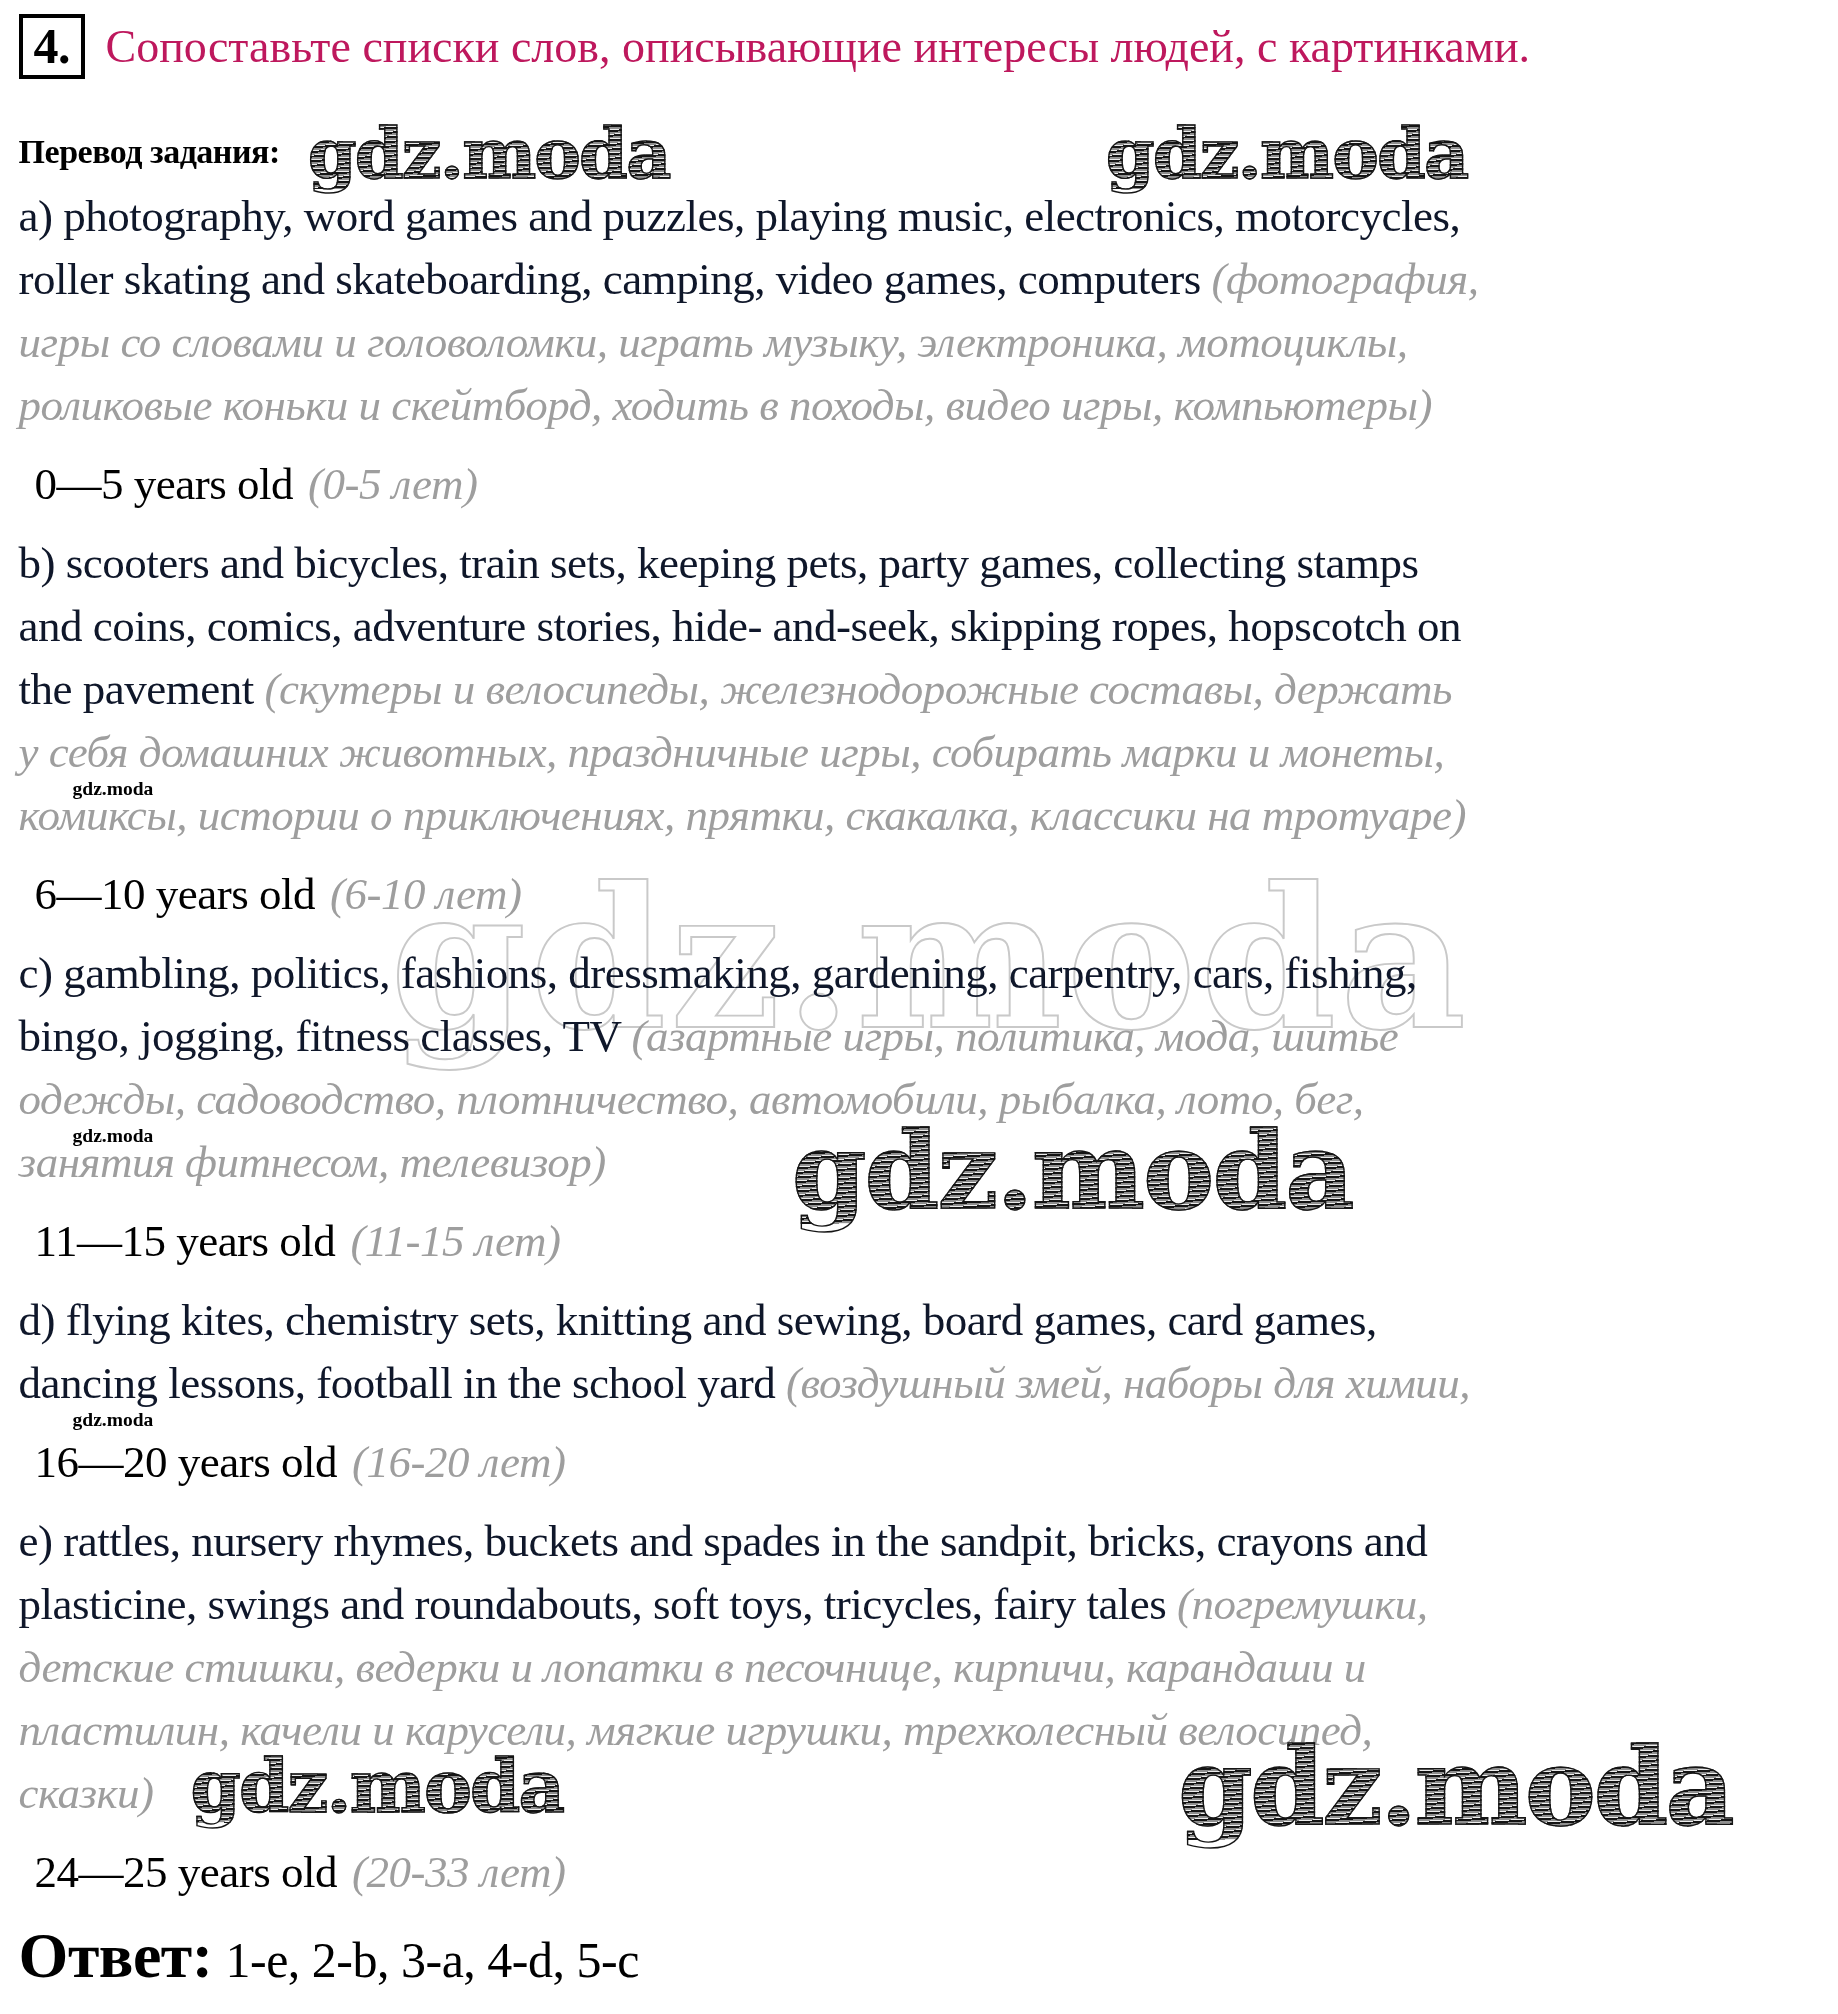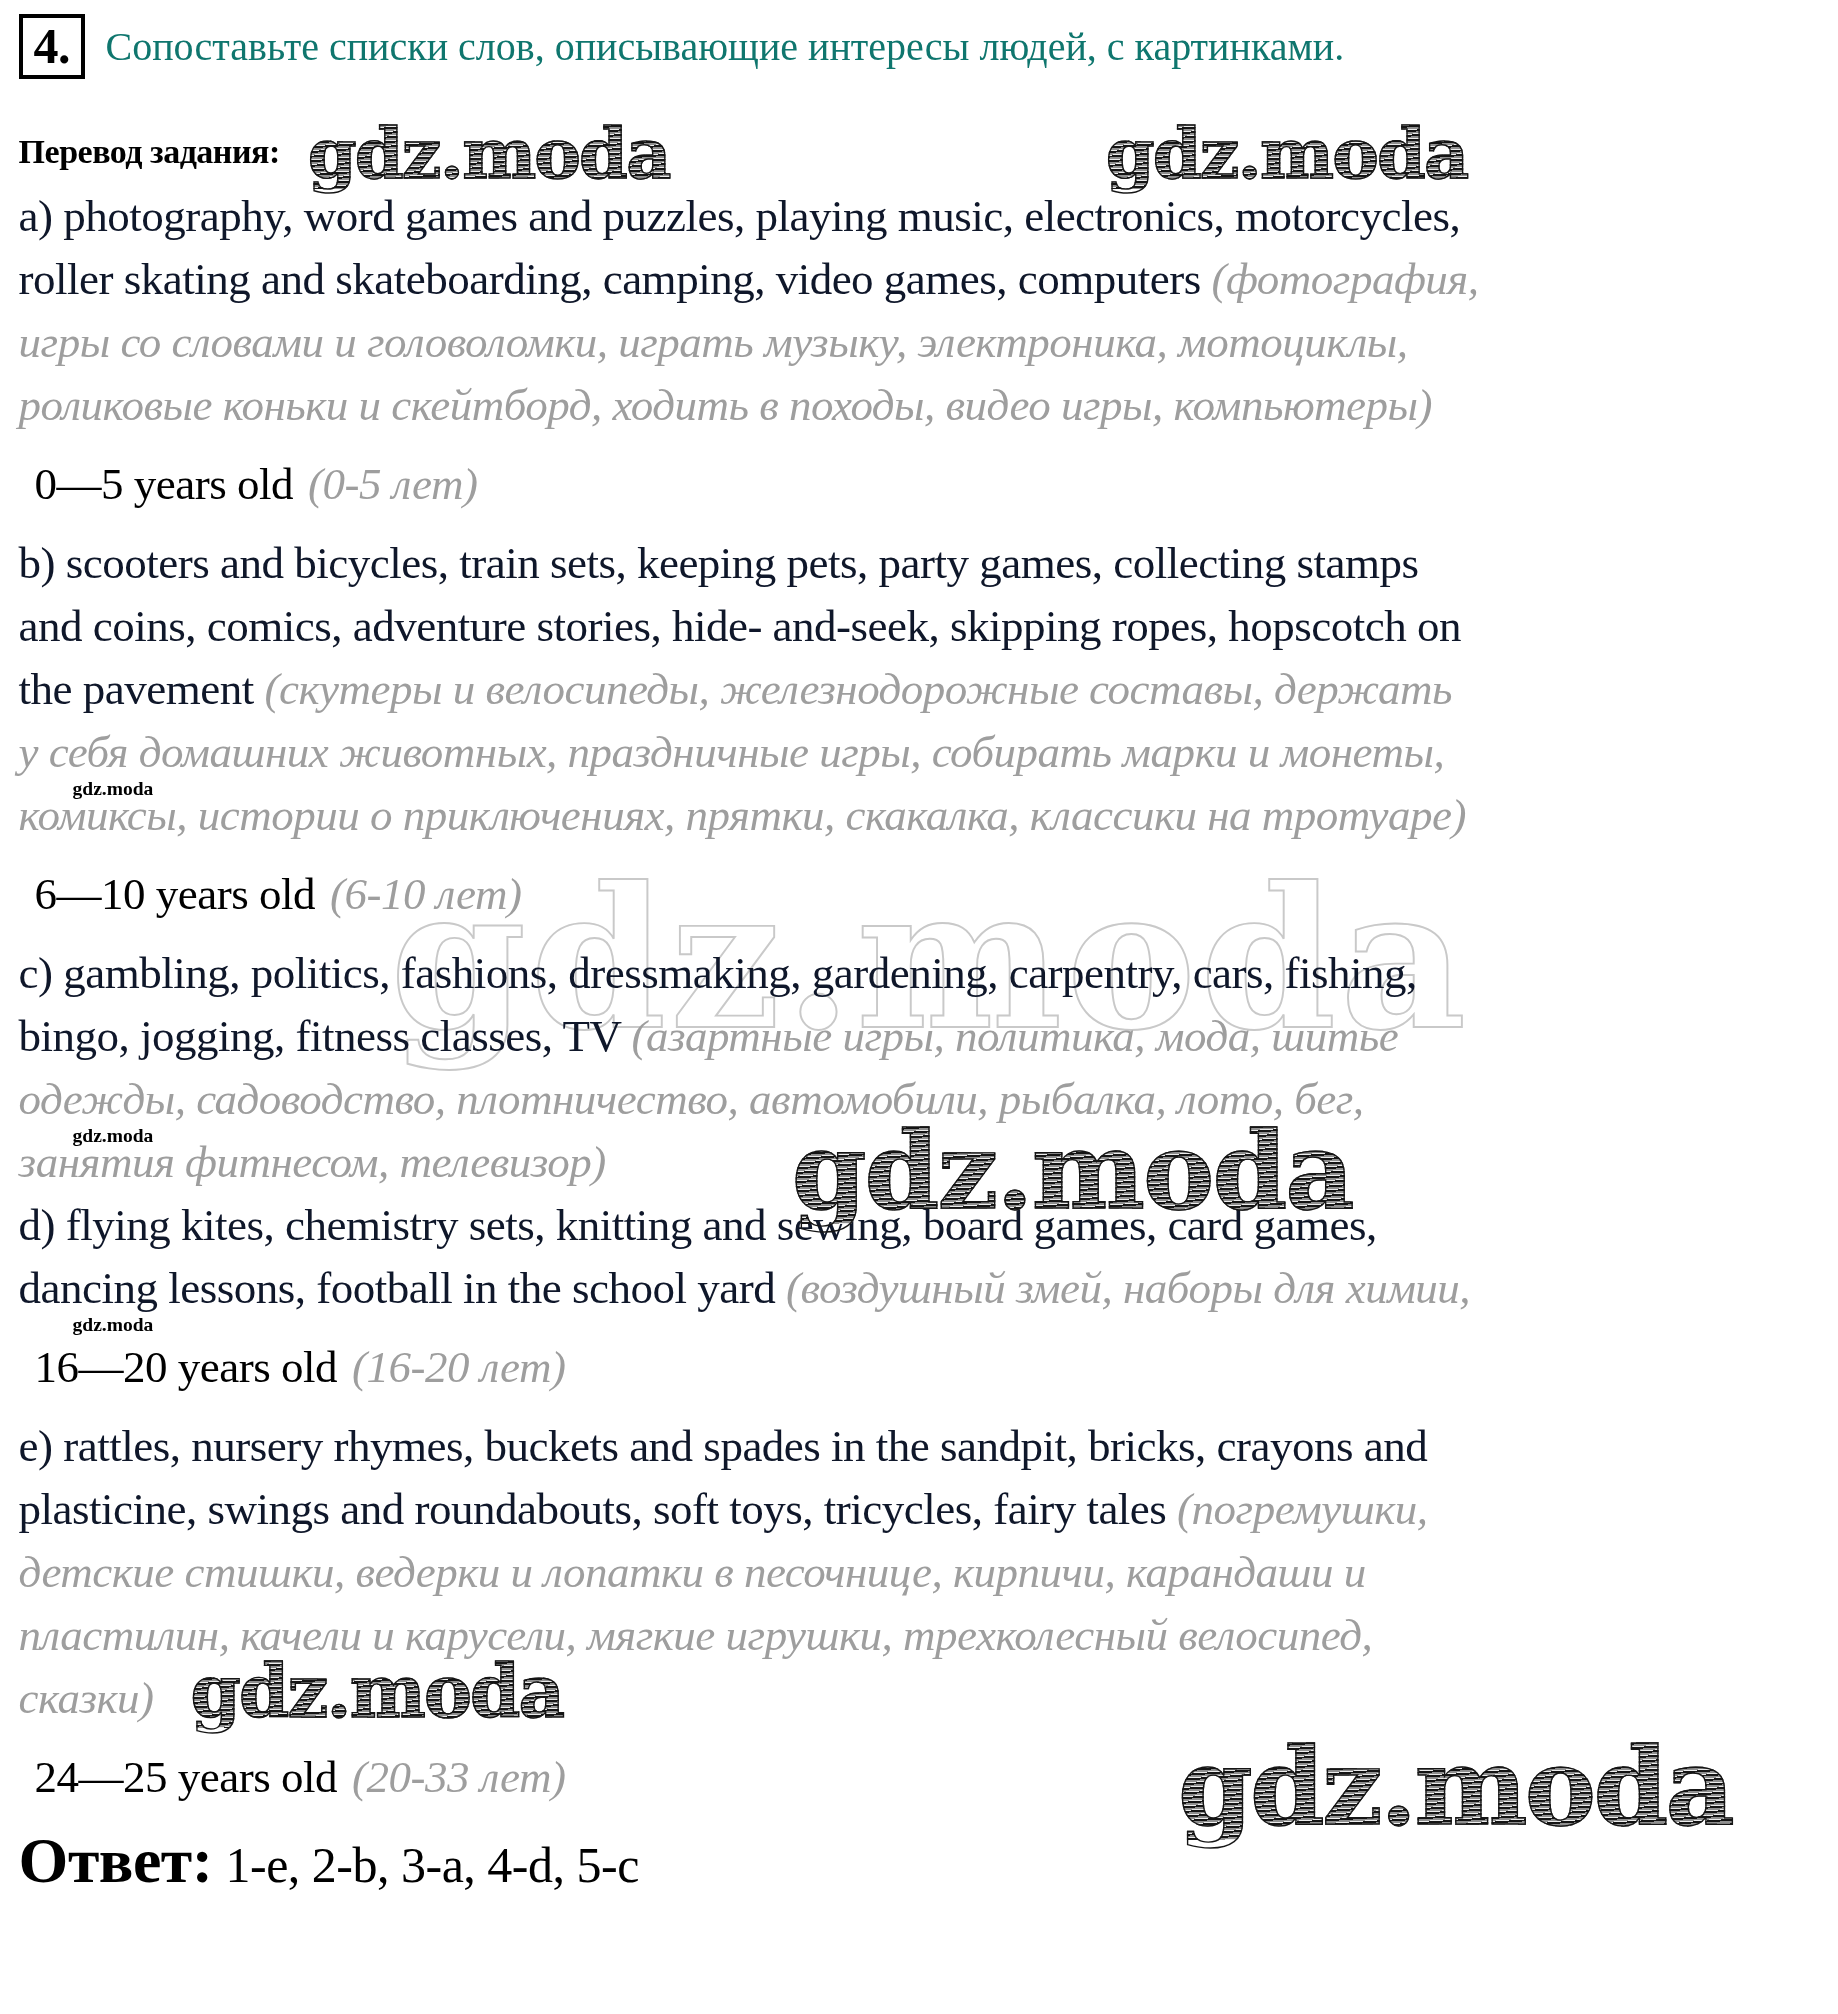--- a/index.html
+++ b/index.html
@@ -21,21 +21,21 @@
   
   .header-row { display: flex; align-items: center; gap: 20.4px; height: 67px; margin-bottom: 24px; }
   .task-box {
     border: 4.6px solid #000;
     padding: 0 11px 1.9px 11px;
     font-weight: bold;
     font-size: 50px;
     line-height: 56px;
     flex: 0 0 auto;
   }
-  .task-title { color: #0f766e; font-size: 40px; letter-spacing: 0; }
+  .task-title { color: #be185d; font-size: 46px; letter-spacing: 0; }
 
   
   .heading-row { display: flex; align-items: baseline; margin-bottom: 1.9px; position: relative; z-index: 2; }
   .heading { font-weight: bold; font-size: 34px; }
 
   
   .wm {
     font-family: "DejaVu Serif", serif;
     font-weight: bold;
     font-style: normal;
@@ -141,20 +141,21 @@
 у себя домашних животных, праздничные игры, собирать марки и монеты,
 </span><span class="tinywm">gdz.moda</span><span>комиксы, истории о приключениях, прятки, скакалка, классики на тротуаре)</span></span></p>
         <p class="age-row"><span class="age-en">6—10 years old</span><span class="age-ru">(6-10 лет)</span></p>
       </div>
 
   <div class="section">
         <p class="sec-text"><span class="en">c) gambling, politics, fashions, dressmaking, gardening, carpentry, cars, fishing,
 bingo, jogging, fitness classes, TV </span><span class="ru"><span>(азартные игры, политика, мода, шитье
 одежды, садоводство, плотничество, автомобили, рыбалка, лото, бег,
 </span><span class="tinywm">gdz.moda</span><span>занятия фитнесом, телевизор)</span><span class="wm wm-after-center">gdz.moda</span></span></p>
+        <p class="age-row"><span class="age-en">11—15 years old</span><span class="age-ru">(11-15 лет)</span></p>
       </div>
 
   <div class="section">
         <p class="sec-text"><span class="en">d) flying kites, chemistry sets, knitting and sewing, board games, card games,
 dancing lessons, football in the school yard </span><span class="ru"><span>(воздушный змей, наборы для химии,
 </span><span class="tinywm">gdz.moda</span></span></p>
         <p class="age-row"><span class="age-en">16—20 years old</span><span class="age-ru">(16-20 лет)</span></p>
       </div>
 
   <div class="section">

